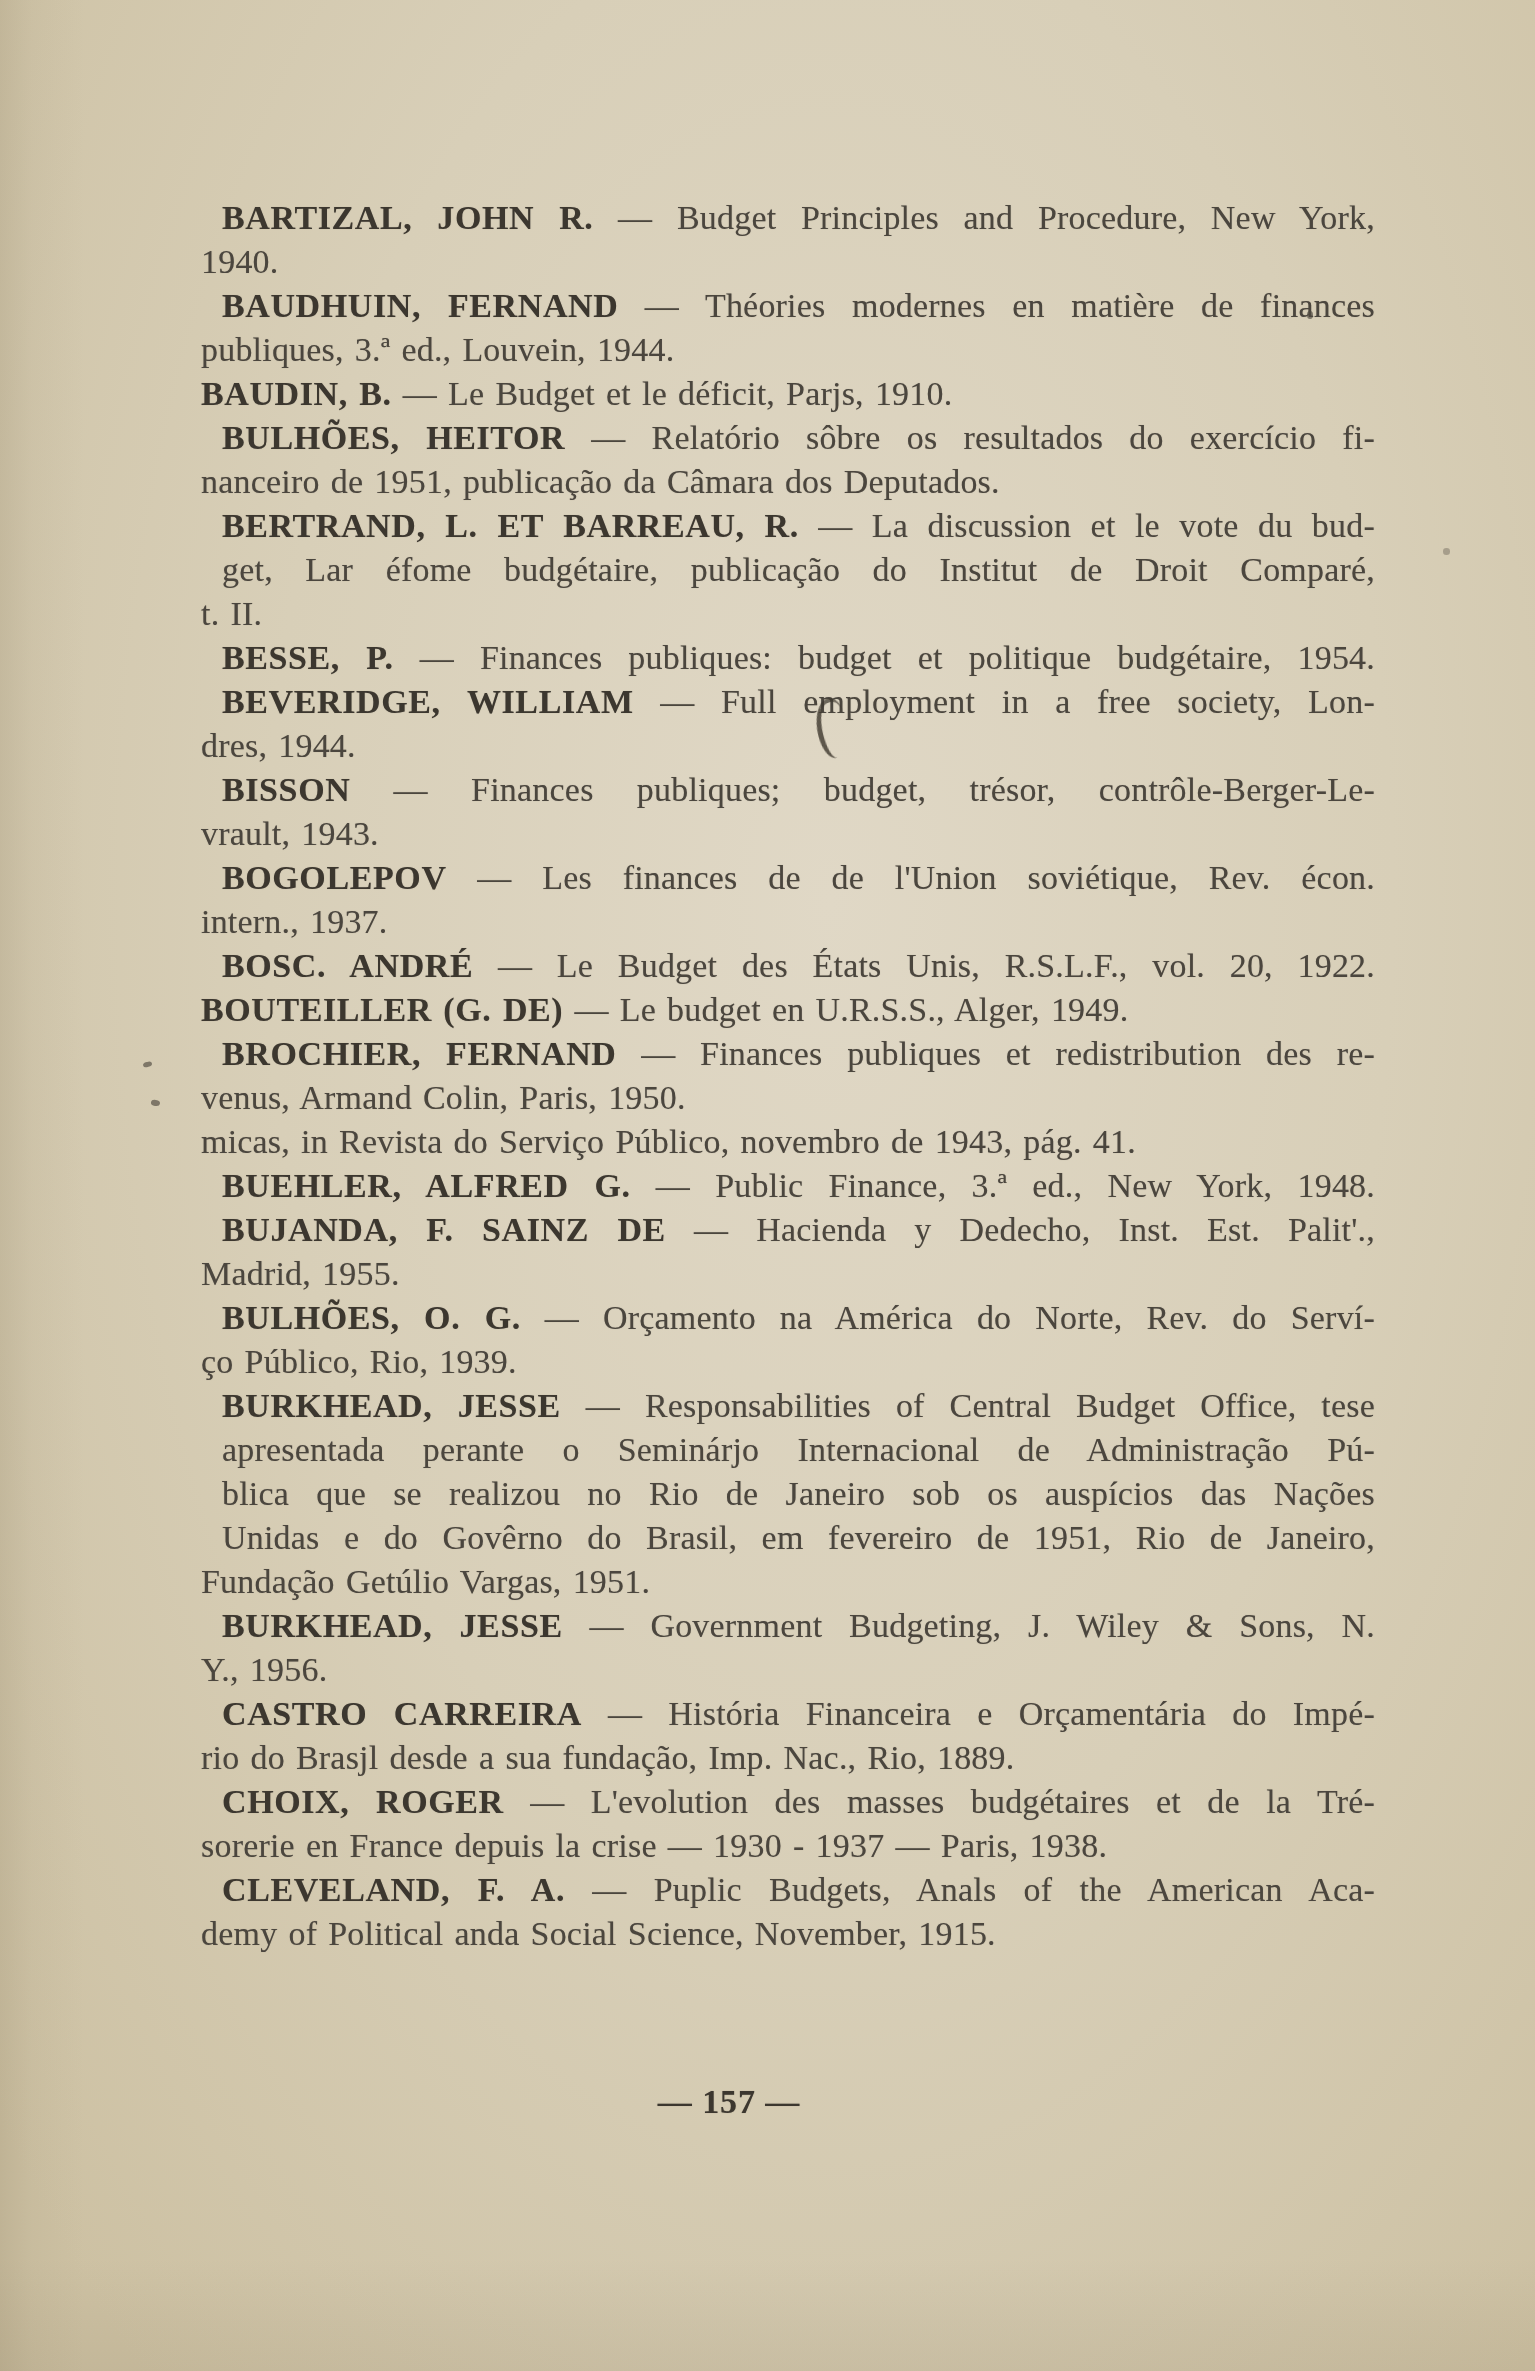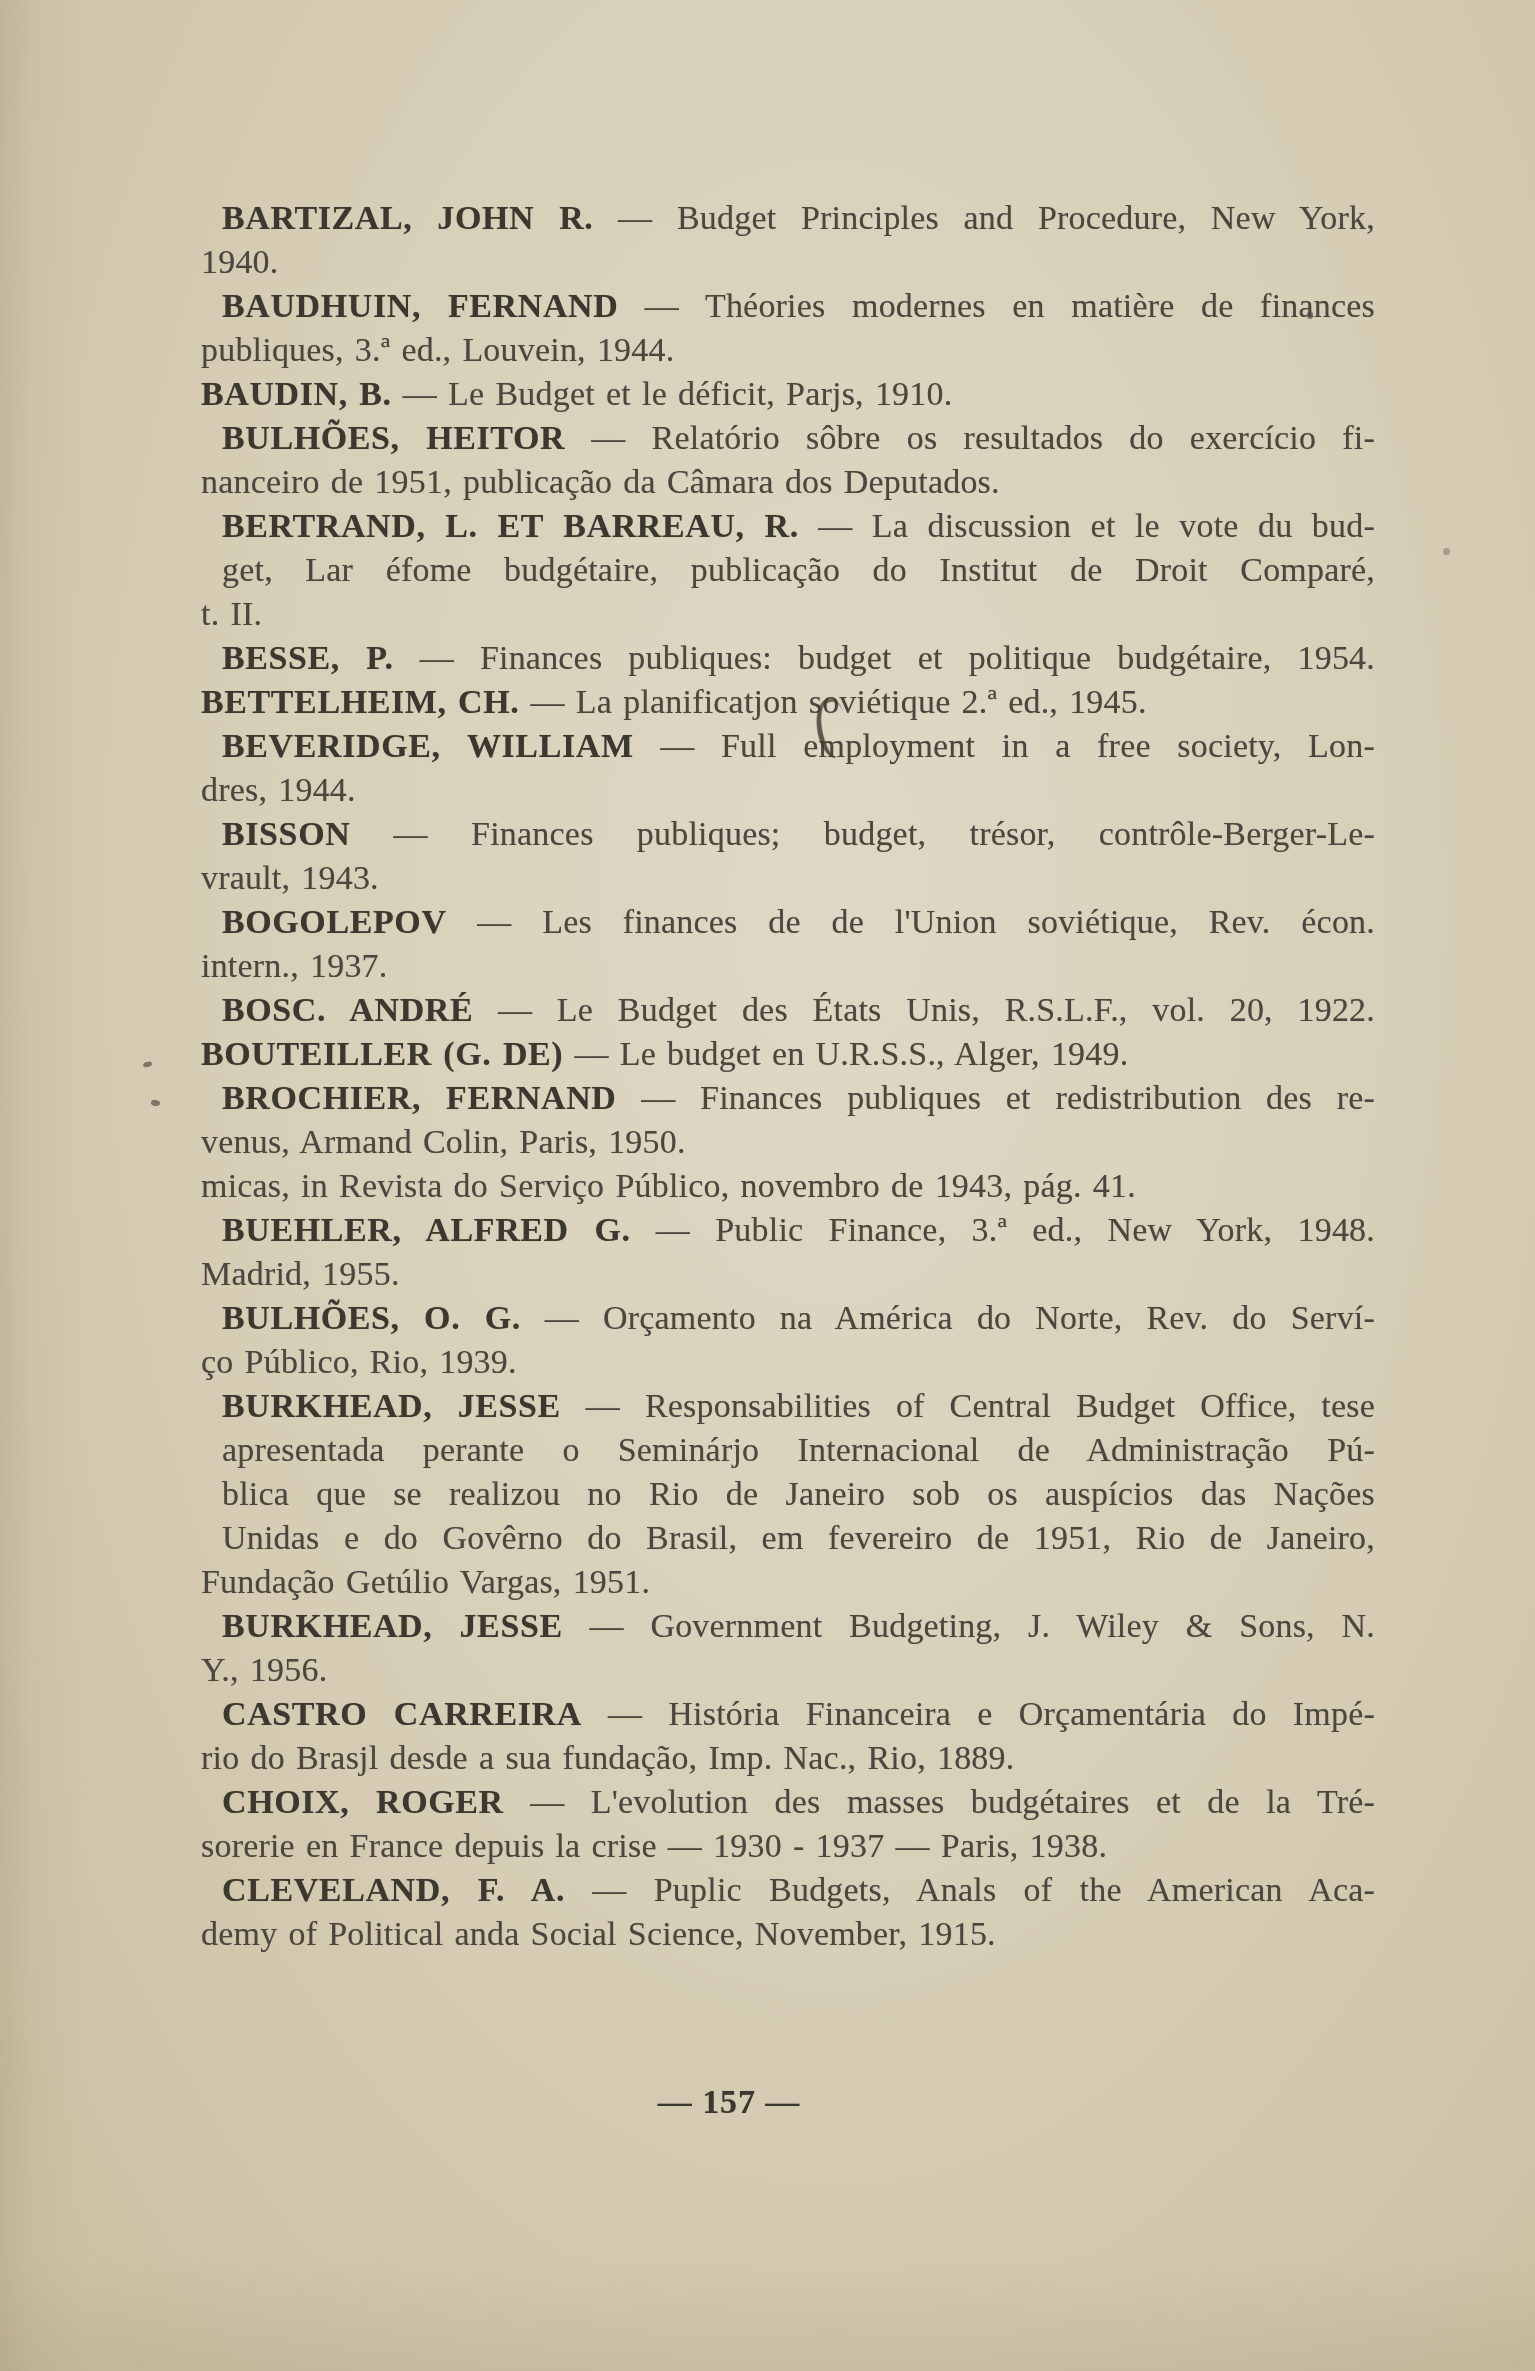--- a/index.html
+++ b/index.html
@@ -63,33 +63,33 @@
       <div class="line">1940.</div>
       <div class="line just"><b>BAUDHUIN, FERNAND</b> — Théories modernes en matière de finances</div>
       <div class="line">publiques, 3.ª ed., Louvein, 1944.</div>
       <div class="line"><b>BAUDIN, B.</b> — Le Budget et le déficit, Parjs, 1910.</div>
       <div class="line just"><b>BULHÕES, HEITOR</b> — Relatório sôbre os resultados do exercício fi-</div>
       <div class="line">nanceiro de 1951, publicação da Câmara dos Deputados.</div>
       <div class="line just"><b>BERTRAND, L. ET BARREAU, R.</b> — La discussion et le vote du bud-</div>
       <div class="line just">get, Lar éfome budgétaire, publicação do Institut de Droit Comparé,</div>
       <div class="line">t. II.</div>
       <div class="line just"><b>BESSE, P.</b> — Finances publiques: budget et politique budgétaire, 1954.</div>
-      <div class="line"><b>BETTELHEIM, CH.</b> — La planificatjon soviétique 2.ª ed., 1945.</div>
       <div class="line just"><b>BEVERIDGE, WILLIAM</b> — Full employment in a free society, Lon-</div>
       <div class="line">dres, 1944.</div>
       <div class="line just"><b>BISSON</b> — Finances publiques; budget, trésor, contrôle-Berger-Le-</div>
       <div class="line">vrault, 1943.</div>
       <div class="line just"><b>BOGOLEPOV</b> — Les finances de de l'Union soviétique, Rev. écon.</div>
       <div class="line">intern., 1937.</div>
       <div class="line just"><b>BOSC. ANDRÉ</b> — Le Budget des États Unis, R.S.L.F., vol. 20, 1922.</div>
       <div class="line"><b>BOUTEILLER (G. DE)</b> — Le budget en U.R.S.S., Alger, 1949.</div>
       <div class="line just"><b>BROCHIER, FERNAND</b> — Finances publiques et redistribution des re-</div>
       <div class="line">venus, Armand Colin, Paris, 1950.</div>
       <div class="line">micas, in Revista do Serviço Público, novembro de 1943, pág. 41.</div>
       <div class="line just"><b>BUEHLER, ALFRED G.</b> — Public Finance, 3.ª ed., New York, 1948.</div>
+      <div class="line just"><b>BUJANDA, F. SAINZ DE</b> — Hacienda y Dedecho, Inst. Est. Palit'.,</div>
       <div class="line">Madrid, 1955.</div>
       <div class="line just"><b>BULHÕES, O. G.</b> — Orçamento na América do Norte, Rev. do Serví-</div>
       <div class="line">ço Público, Rio, 1939.</div>
       <div class="line just"><b>BURKHEAD, JESSE</b> — Responsabilities of Central Budget Office, tese</div>
       <div class="line just">apresentada perante o Seminárjo Internacional de Administração Pú-</div>
       <div class="line just">blica que se realizou no Rio de Janeiro sob os auspícios das Nações</div>
       <div class="line just">Unidas e do Govêrno do Brasil, em fevereiro de 1951, Rio de Janeiro,</div>
       <div class="line">Fundação Getúlio Vargas, 1951.</div>
       <div class="line just"><b>BURKHEAD, JESSE</b> — Government Budgeting, J. Wiley &amp; Sons, N.</div>
       <div class="line">Y., 1956.</div>

